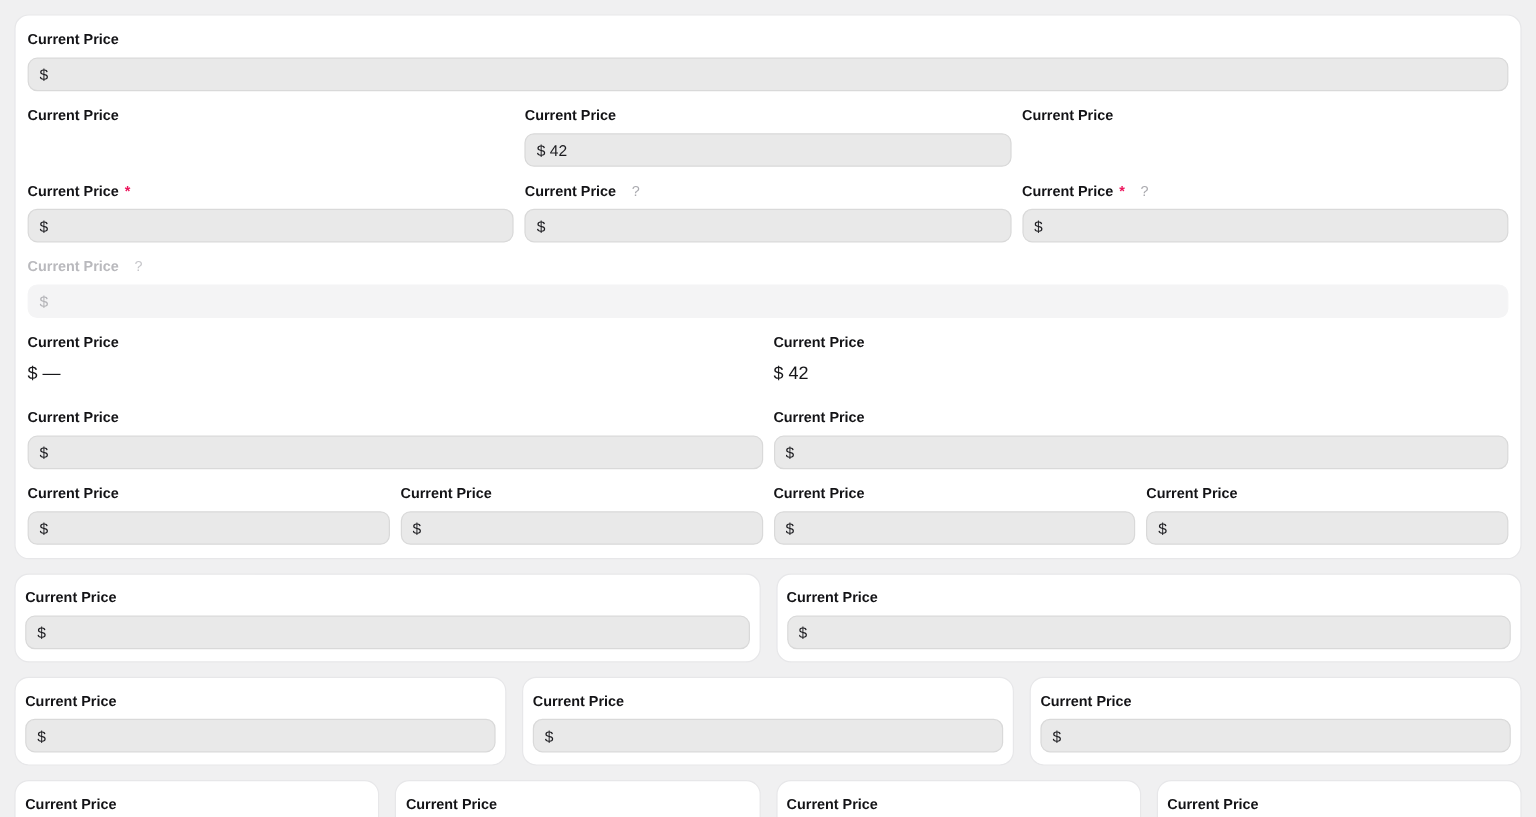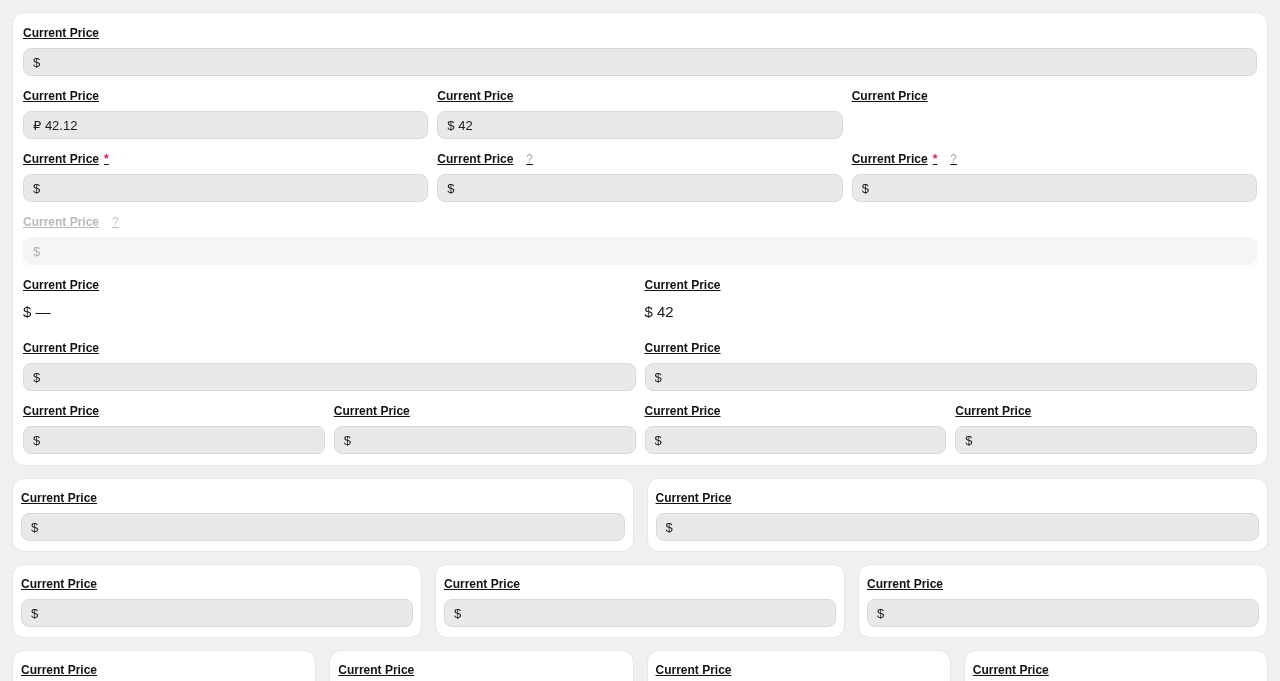--- a/index.html
+++ b/index.html
@@ -14,21 +14,21 @@
   .main{padding:8px 10px 11px 10px;}
   .frow{display:grid;gap:9px;margin-bottom:8px;}
   .frow:last-child{margin-bottom:0;}
   .cols1{grid-template-columns:1fr;}
   .cols2{grid-template-columns:1fr 1fr;}
   .cols3{grid-template-columns:1fr 1fr 1fr;}
   .cols4{grid-template-columns:1fr 1fr 1fr 1fr;}
   .field{min-width:0;}
   .flabel{
     display:flex;align-items:baseline;height:14px;margin:5px 0 8px 0;
-    font-size:12px;font-weight:700;color:#131316;letter-spacing:0;white-space:nowrap;text-decoration:underline;
+    font-size:12px;font-weight:700;color:#131316;letter-spacing:0;white-space:nowrap;
   }
   .req{color:#ed155c;margin-left:5px;font-size:12px;font-weight:700;}
   .qmark{color:#a9a9ae;margin-left:13px;font-size:12px;font-weight:400;}
   .tinput{
     display:block;width:100%;box-sizing:border-box;height:28px;
     background:#e9e9e9;border:1px solid #d9d9d9;border-radius:8px;
     padding:0 9px;margin:0;
     font-family:"Liberation Sans","DejaVu Sans",sans-serif;
     font-size:13px;color:#1b1b1f;outline:none;
   }
@@ -53,21 +53,20 @@
     <div class="frow cols1">
       <div class="field">
         <div class="flabel">Current Price</div>
         <input class="tinput" type="text" value="$" style="">
       </div>
     </div>
 
     <div class="frow cols3">
       <div class="field">
         <div class="flabel">Current Price</div>
-        <input class="tinput" type="text" value="₽ 42.12" style="">
       </div>
       <div class="field">
         <div class="flabel">Current Price</div>
         <input class="tinput" type="text" value="$ 42" style="">
       </div>
       <div class="field">
         <div class="flabel">Current Price</div>
       </div>
     </div>
 

